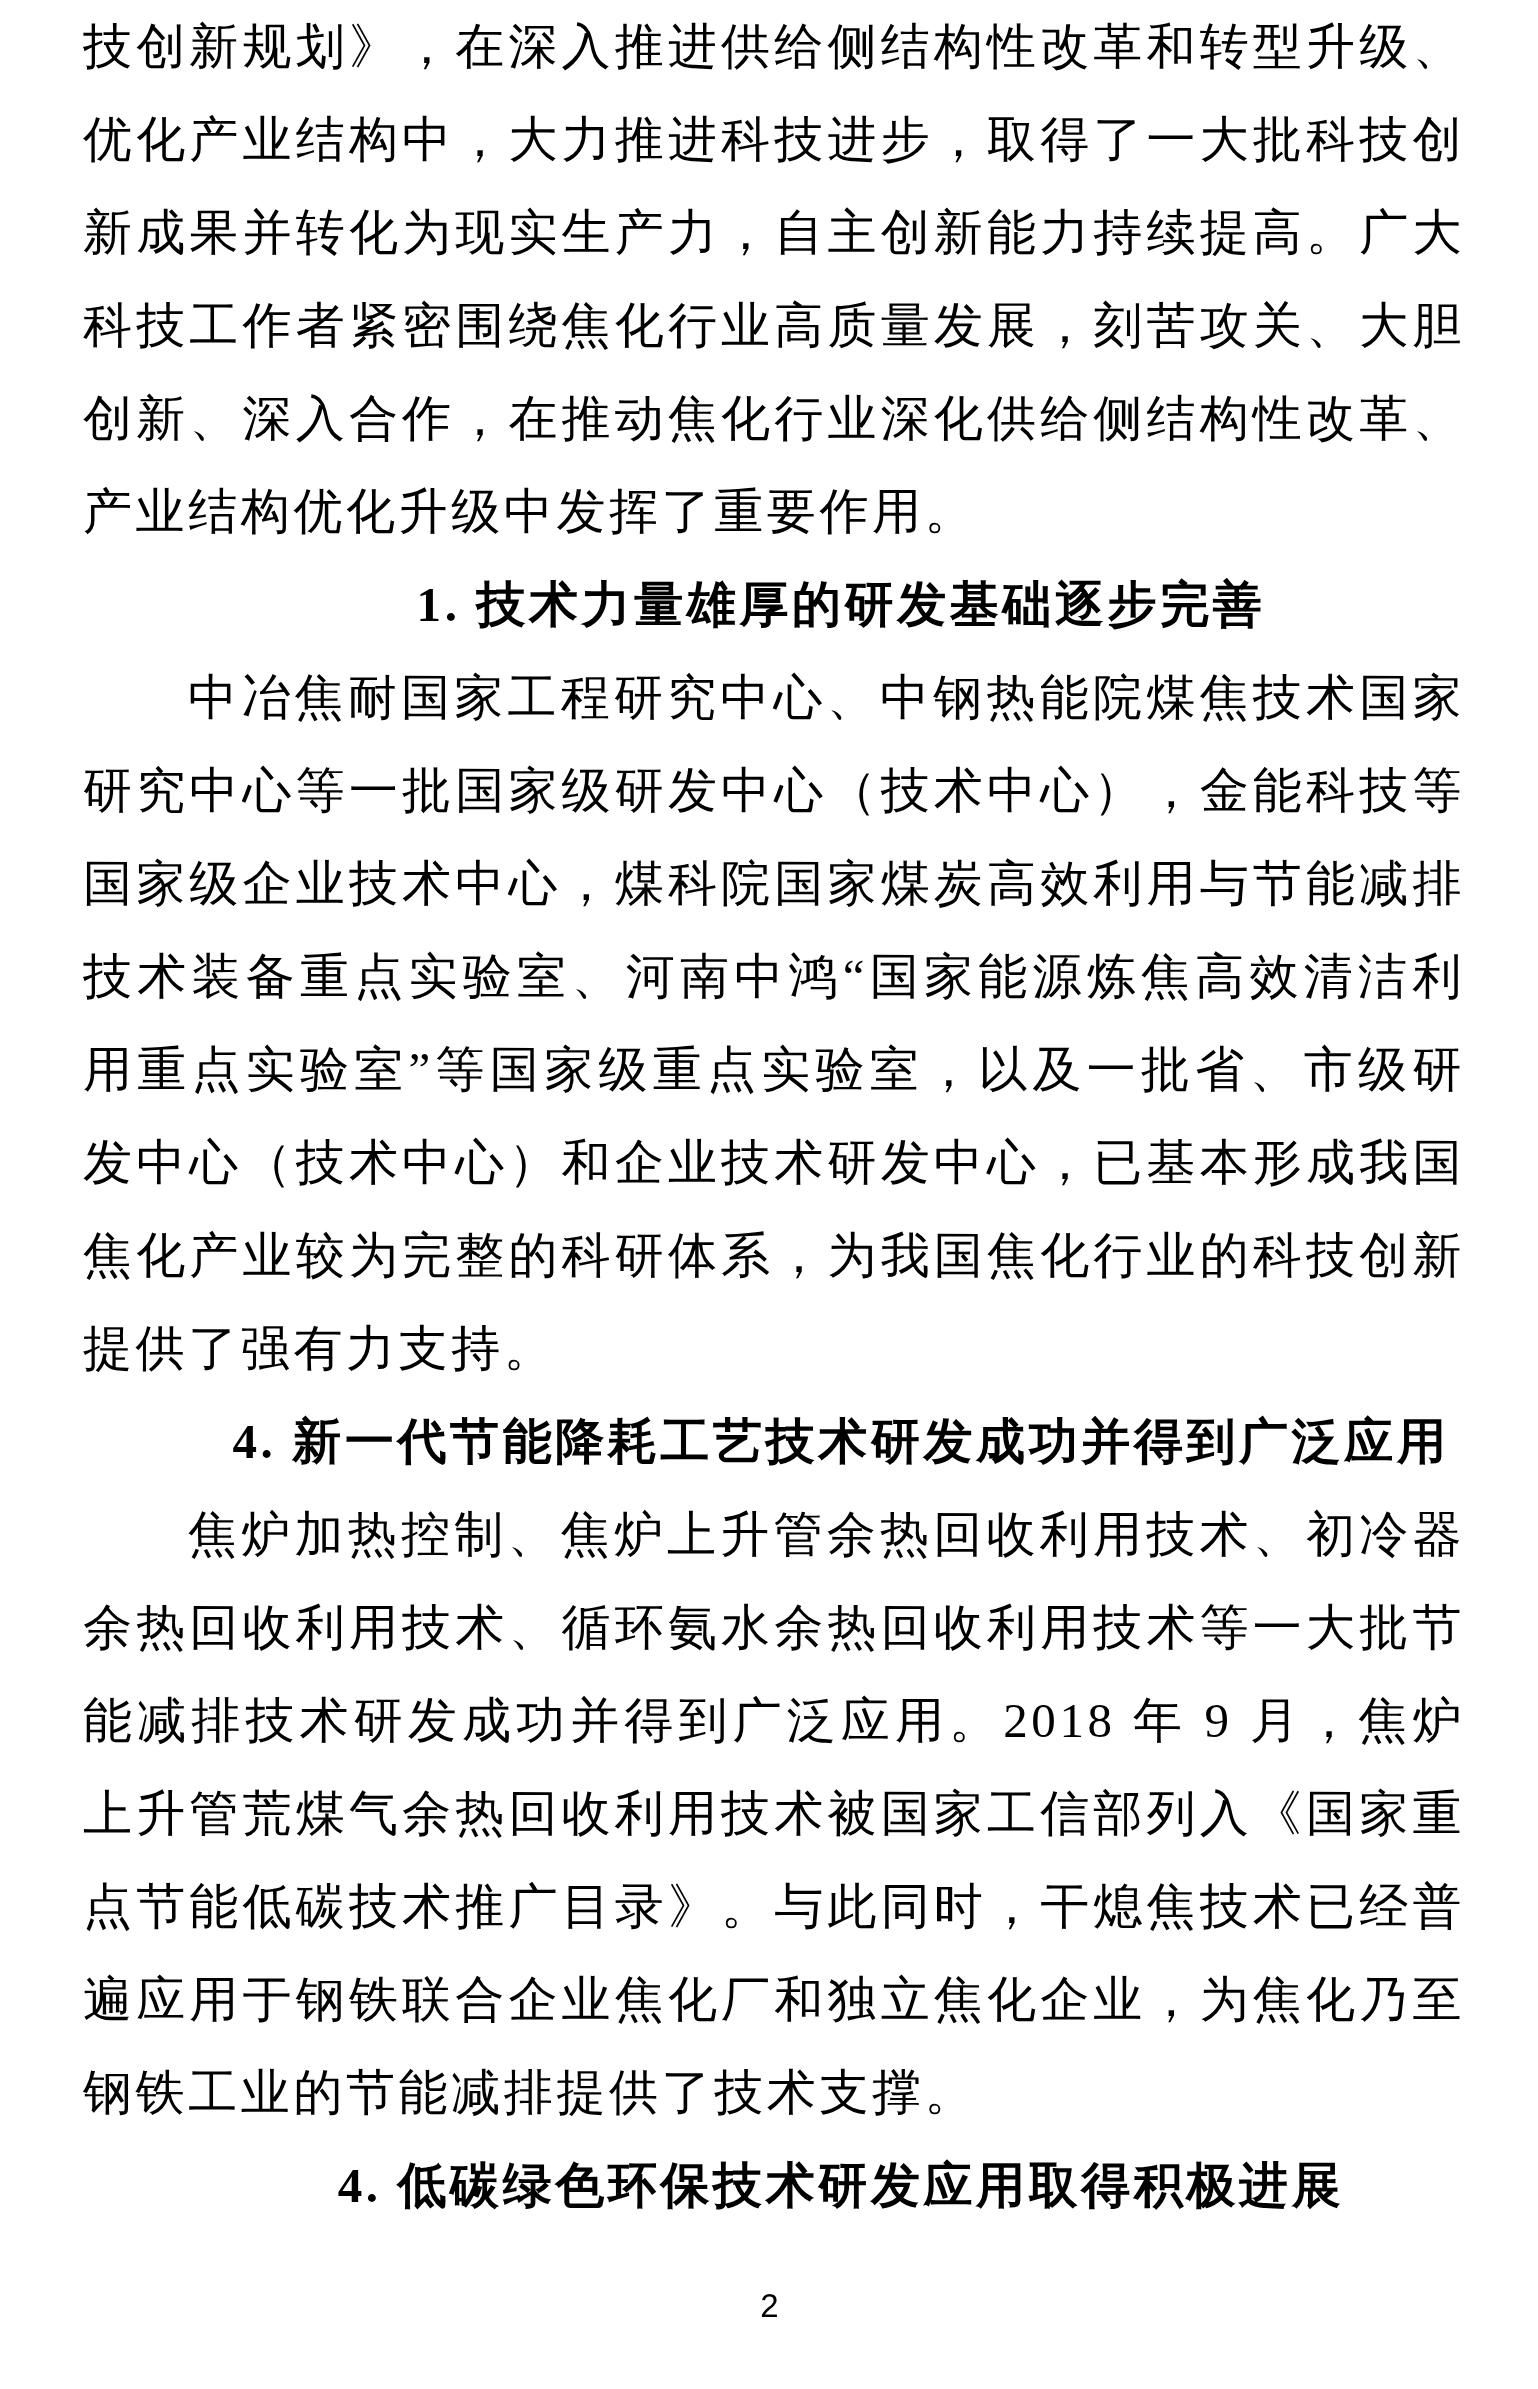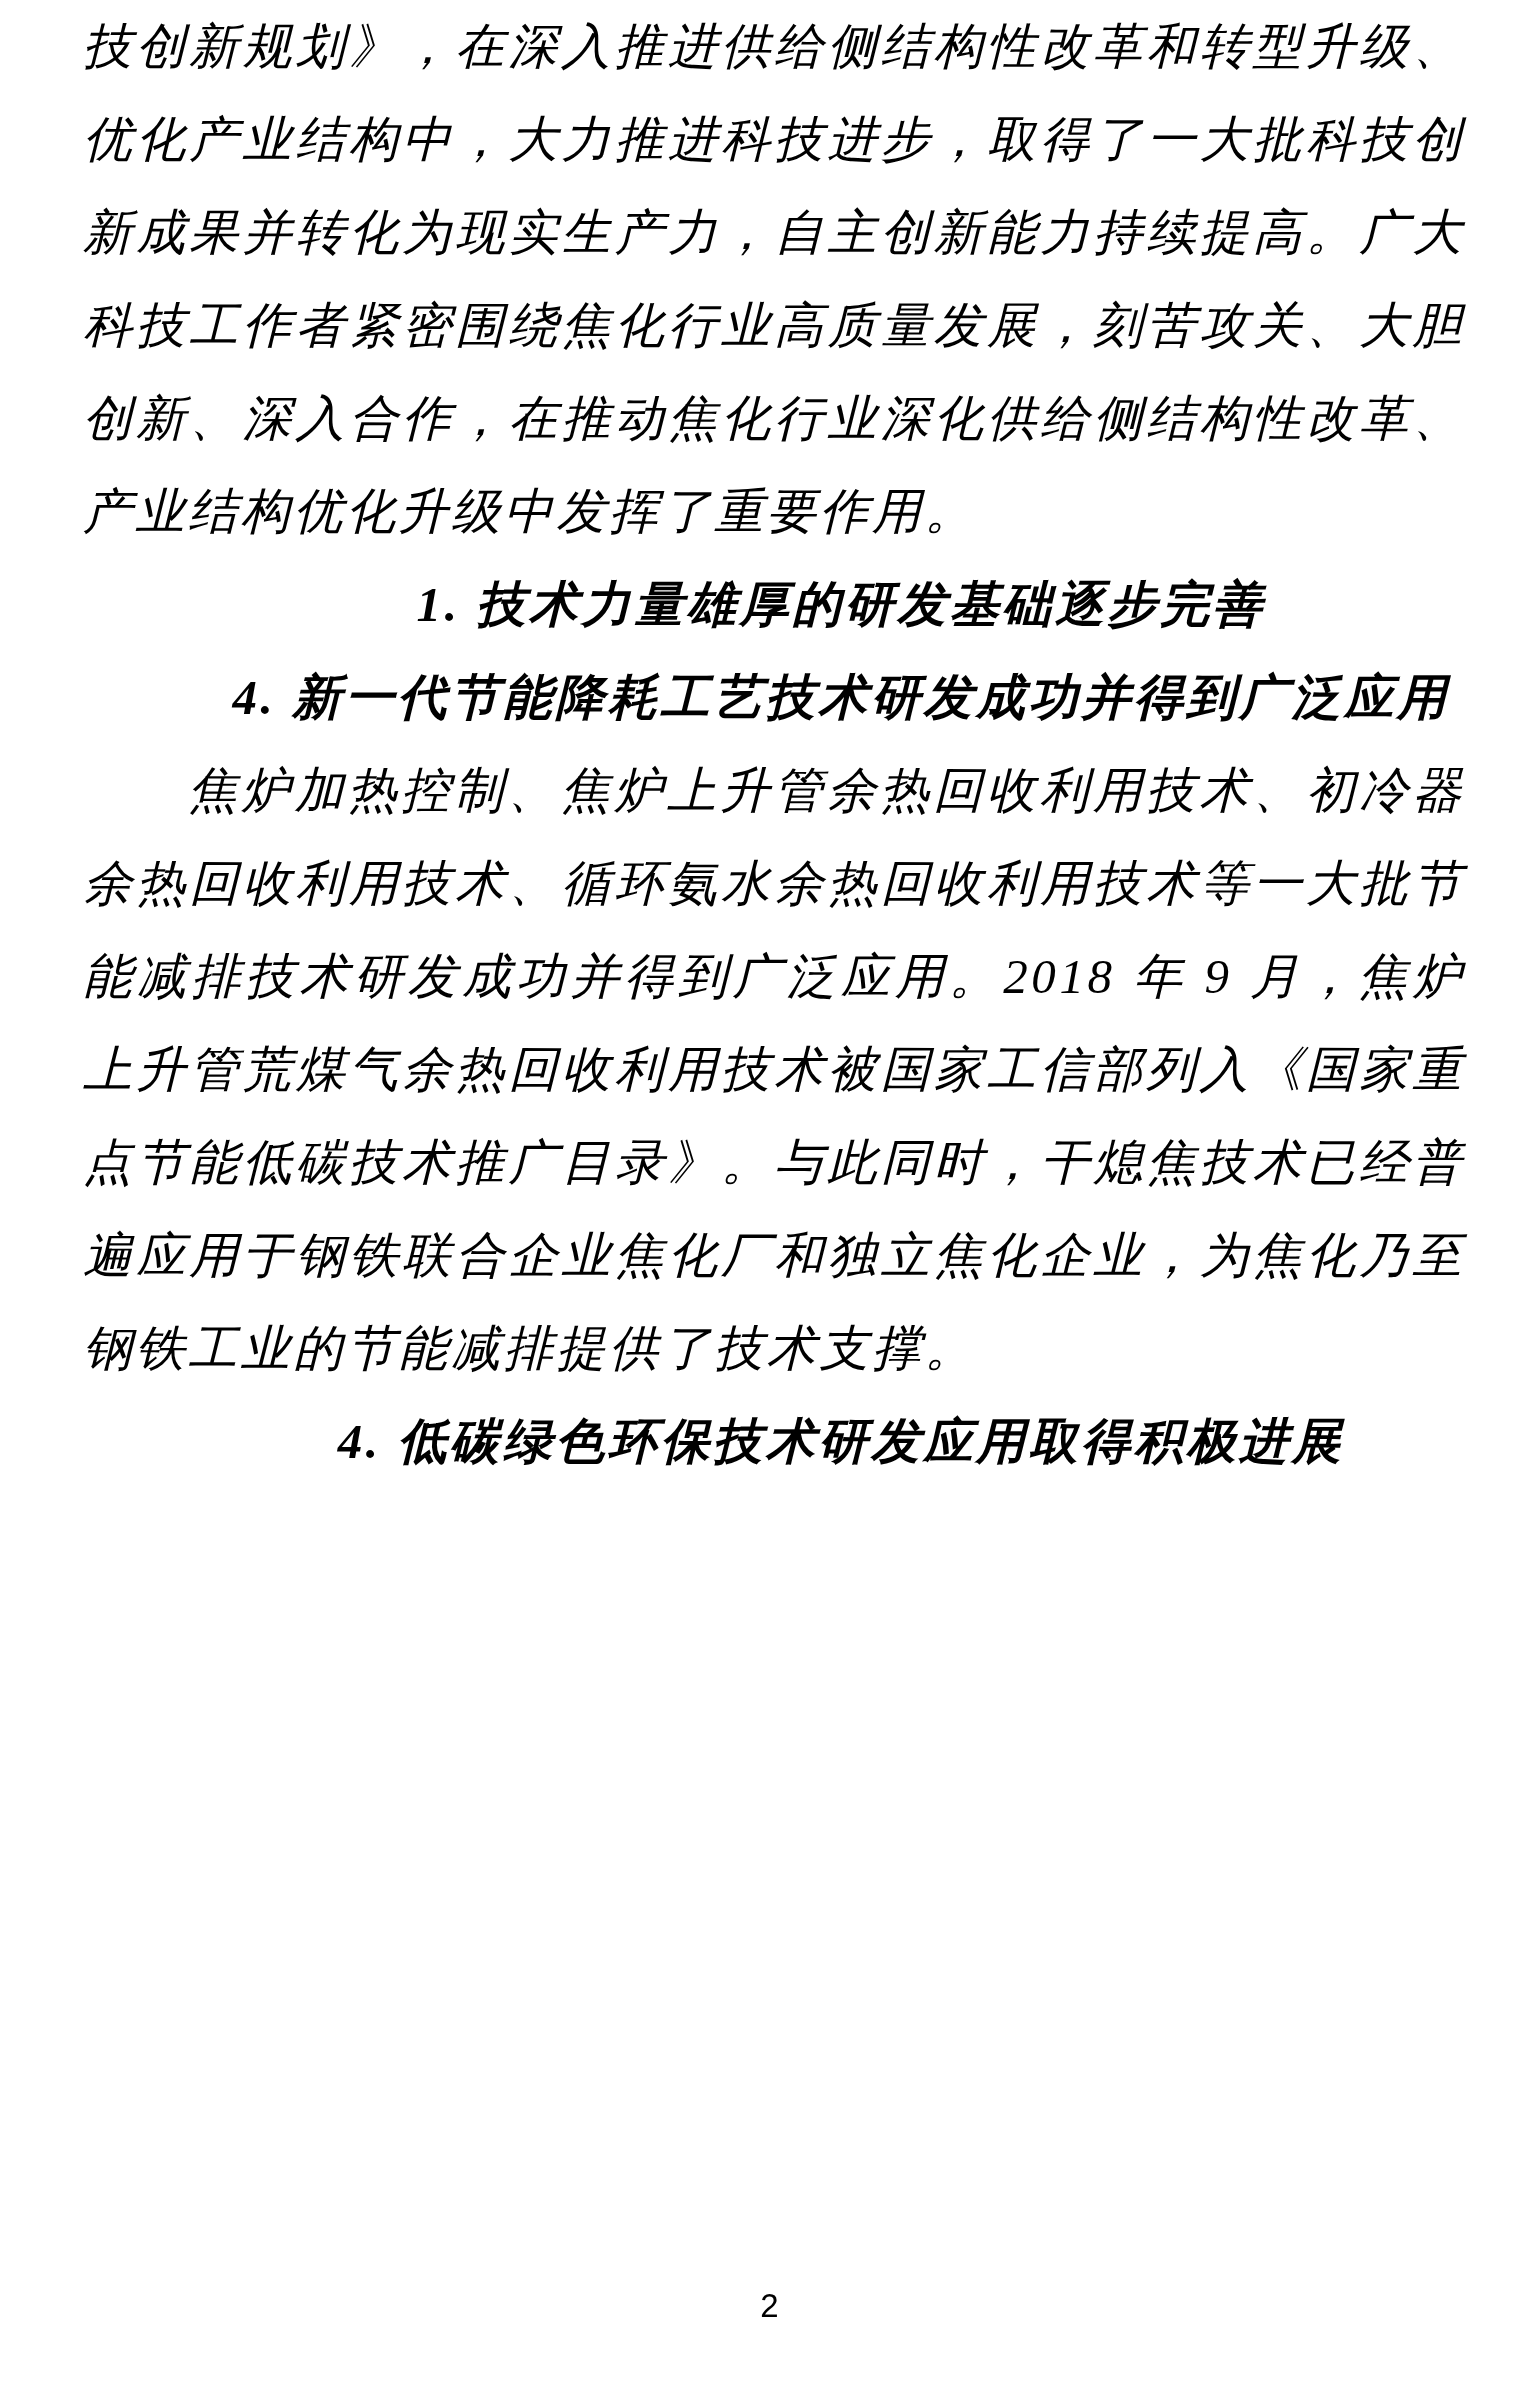--- a/index.html
+++ b/index.html
@@ -14,21 +14,20 @@
     background: #ffffff;
     color: #000000;
     overflow: hidden;
   }
   .content {
     padding: 0 74px 0 83px;
   }
   .content p {
     margin: 0;
     font-family: "Liberation Serif", "DejaVu Serif", serif;
-    font-style: italic;            
     font-size: 49px;
     line-height: 93px;
     letter-spacing: 3.6px;
     color: #000000;
     text-align: justify;
     text-justify: inter-character;
     word-break: break-all;
     overflow-wrap: anywhere;
   }
   .content p.cont {
@@ -58,20 +57,21 @@
     color: #000000;
   }
 </style>
 </head>
 <body>
 
 <div class="page">
   <div class="content">
     <p class="cont">技创新规划》，在深入推进供给侧结构性改革和转型升级、优化产业结构中，大力推进科技进步，取得了一大批科技创新成果并转化为现实生产力，自主创新能力持续提高。广大科技工作者紧密围绕焦化行业高质量发展，刻苦攻关、大胆创新、深入合作，在推动焦化行业深化供给侧结构性改革、产业结构优化升级中发挥了重要作用。</p>
     <p class="heading">1. 技术力量雄厚的研发基础逐步完善</p>
+    <p class="indent">中冶焦耐国家工程研究中心、中钢热能院煤焦技术国家研究中心等一批国家级研发中心（技术中心），金能科技等国家级企业技术中心，煤科院国家煤炭高效利用与节能减排技术装备重点实验室、河南中鸿“国家能源炼焦高效清洁利用重点实验室”等国家级重点实验室，以及一批省、市级研发中心（技术中心）和企业技术研发中心，已基本形成我国焦化产业较为完整的科研体系，为我国焦化行业的科技创新提供了强有力支持。</p>
     <p class="heading">4. 新一代节能降耗工艺技术研发成功并得到广泛应用</p>
     <p class="indent">焦炉加热控制、焦炉上升管余热回收利用技术、初冷器余热回收利用技术、循环氨水余热回收利用技术等一大批节能减排技术研发成功并得到广泛应用。2018 年 9 月，焦炉上升管荒煤气余热回收利用技术被国家工信部列入《国家重点节能低碳技术推广目录》。与此同时，干熄焦技术已经普遍应用于钢铁联合企业焦化厂和独立焦化企业，为焦化乃至钢铁工业的节能减排提供了技术支撑。</p>
     <p class="heading">4. 低碳绿色环保技术研发应用取得积极进展</p>
   </div>
 
   <div class="footer">
     <span class="page-number">2</span>
   </div>
 </div>
 

